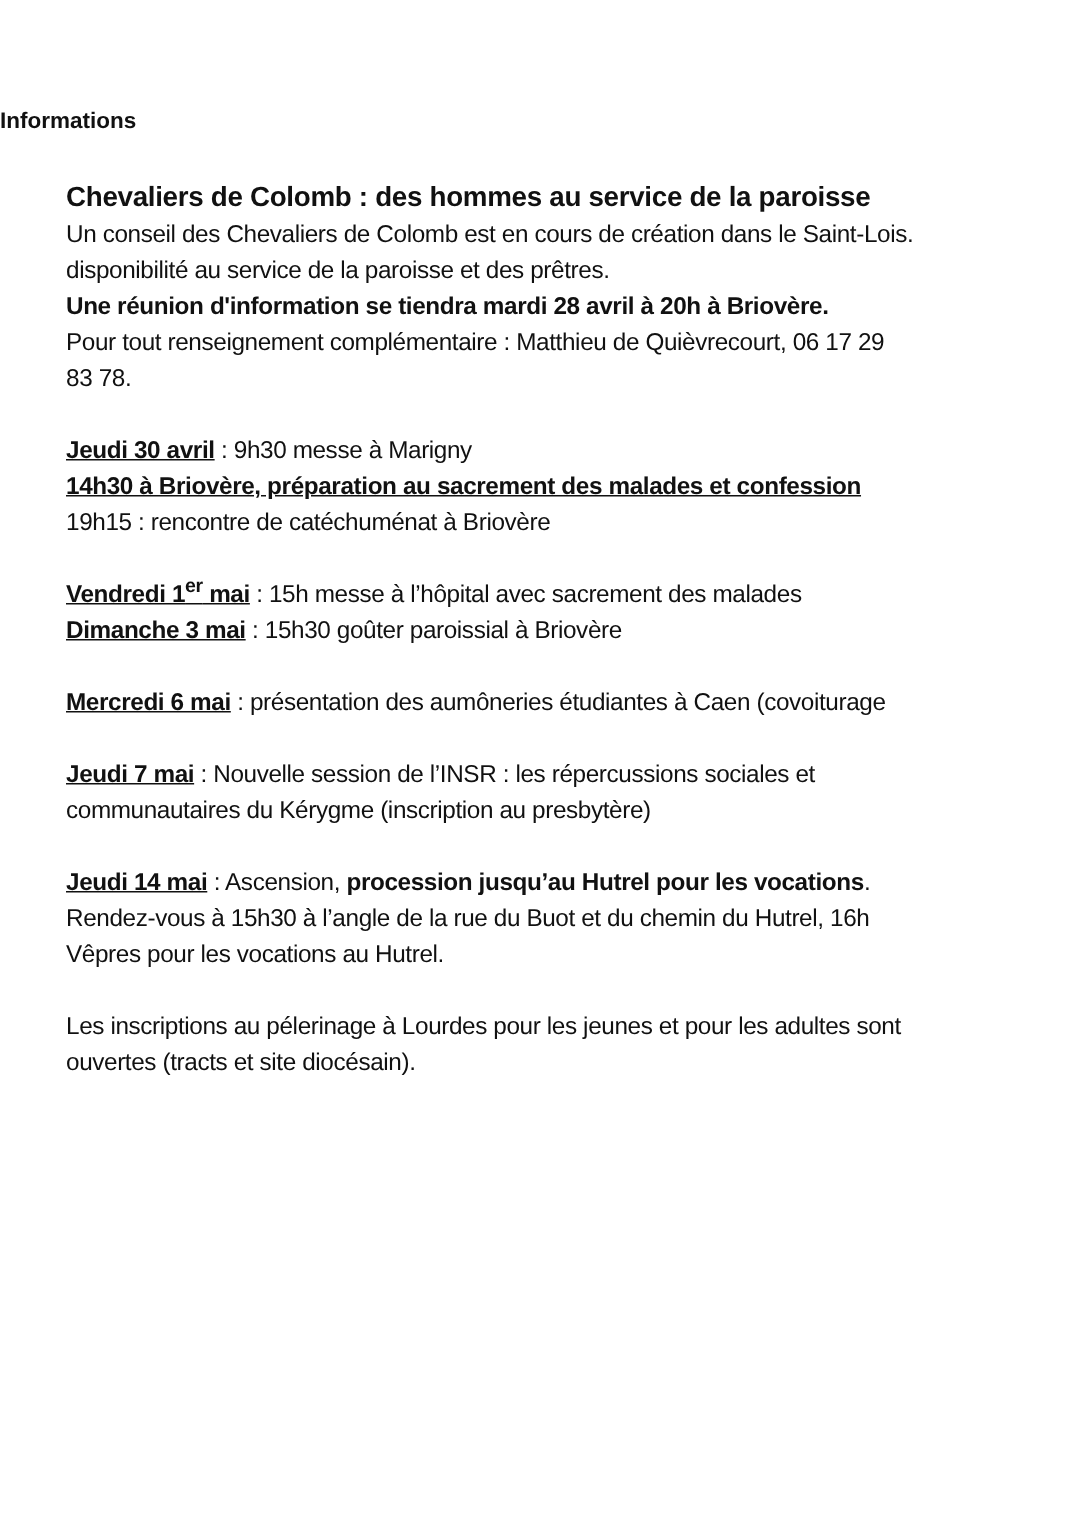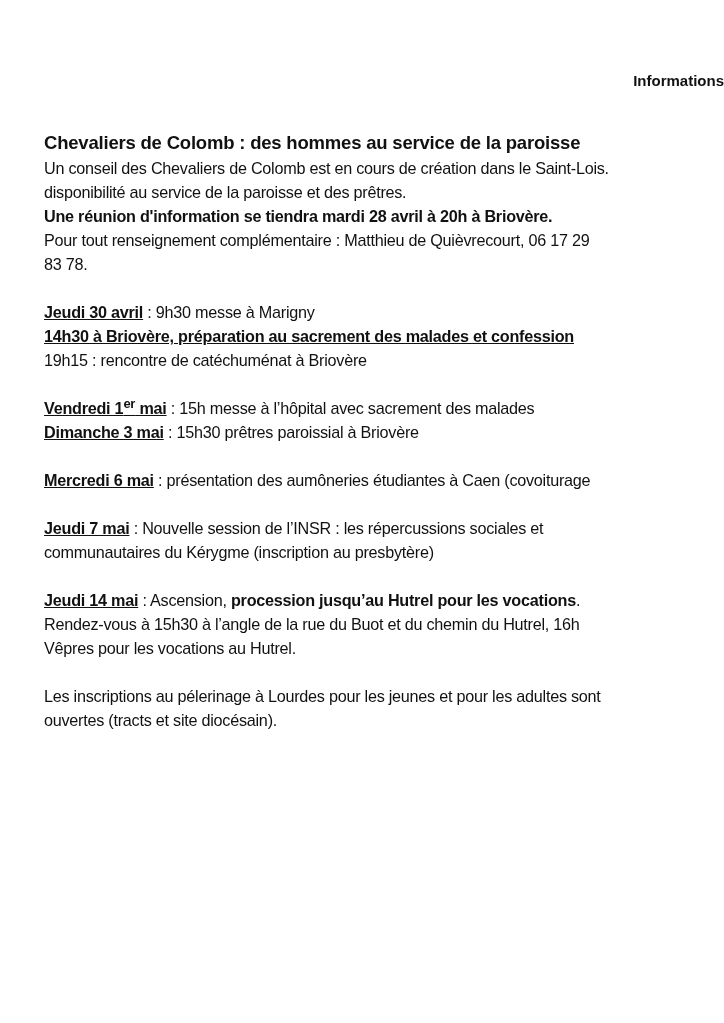--- a/index.html
+++ b/index.html
@@ -1,20 +1,20 @@
 <!DOCTYPE html>
 <html><head>
 <meta charset="utf-8">
 <style>
   html, body { margin: 0; padding: 0; background: #ffffff; }
   body { width: 724px; height: 1023px; position: relative; overflow: hidden;
          font-family: "Liberation Sans", sans-serif; color: #111111; }
-  .page-title { position: absolute; left: 0; width: 724px; top: 71px; text-align: right;
+  .page-title { position: absolute; left: 0; width: 724px; top: 71px; text-align: left;
                 font-weight: bold; font-size: 15px; line-height: 20px; }
-  .content { position: absolute; left: 44px; top: 130px; width: 650px;
+  .content { position: absolute; left: 44px; top: 118px; width: 650px;
              font-size: 16.2px; line-height: 24px; letter-spacing: -0.25px; }
   .heading { font-weight: bold; font-size: 18.5px; line-height: 26px; letter-spacing: -0.2px; }
   .line { display: block; white-space: nowrap; }
   .b { font-weight: bold; }
   .u { text-decoration: underline; }
   .gap { height: 24px; }
   sup { font-size: 13px; line-height: 0; vertical-align: super; }
 </style>
 </head>
 <body>
@@ -31,21 +31,21 @@
 
   <div class="gap"></div>
 
   <span class="line"><span class="b u">Jeudi 30 avril</span><span> : 9h30 messe à Marigny</span></span>
   <span class="line b u">14h30 à Briovère, préparation au sacrement des malades et confession</span>
   <span class="line">19h15 : rencontre de catéchuménat à Briovère</span>
 
   <div class="gap"></div>
 
   <span class="line"><span class="b u"><span>Vendredi 1</span><sup>er</sup><span> mai</span></span><span> : 15h messe à l’hôpital avec sacrement des malades</span></span>
-  <span class="line"><span class="b u">Dimanche 3 mai</span><span> : 15h30 prêtres paroissial à Briovère</span></span>
+  <span class="line"><span class="b u">Dimanche 3 mai</span><span> : 15h30 goûter paroissial à Briovère</span></span>
 
   <div class="gap"></div>
 
   <span class="line"><span class="b u">Mercredi 6 mai</span><span> : présentation des aumôneries étudiantes à Caen (covoiturage</span></span>
 
   <div class="gap"></div>
 
   <span class="line"><span class="b u">Jeudi 7 mai</span><span> : Nouvelle session de l’INSR : les répercussions sociales et</span></span>
   <span class="line">communautaires du Kérygme (inscription au presbytère)</span>
 

